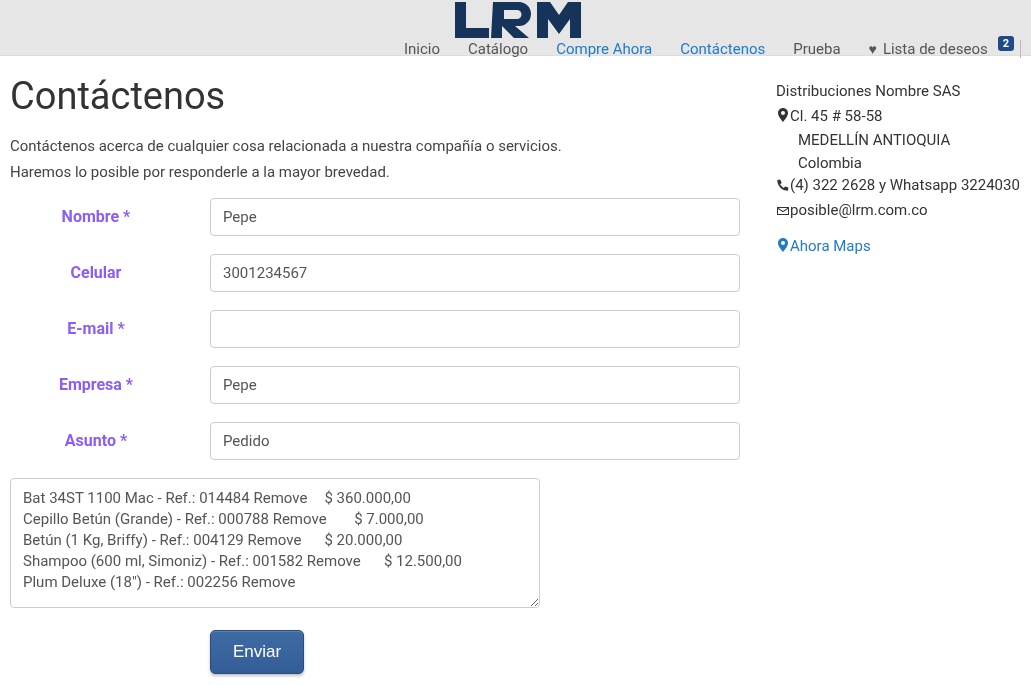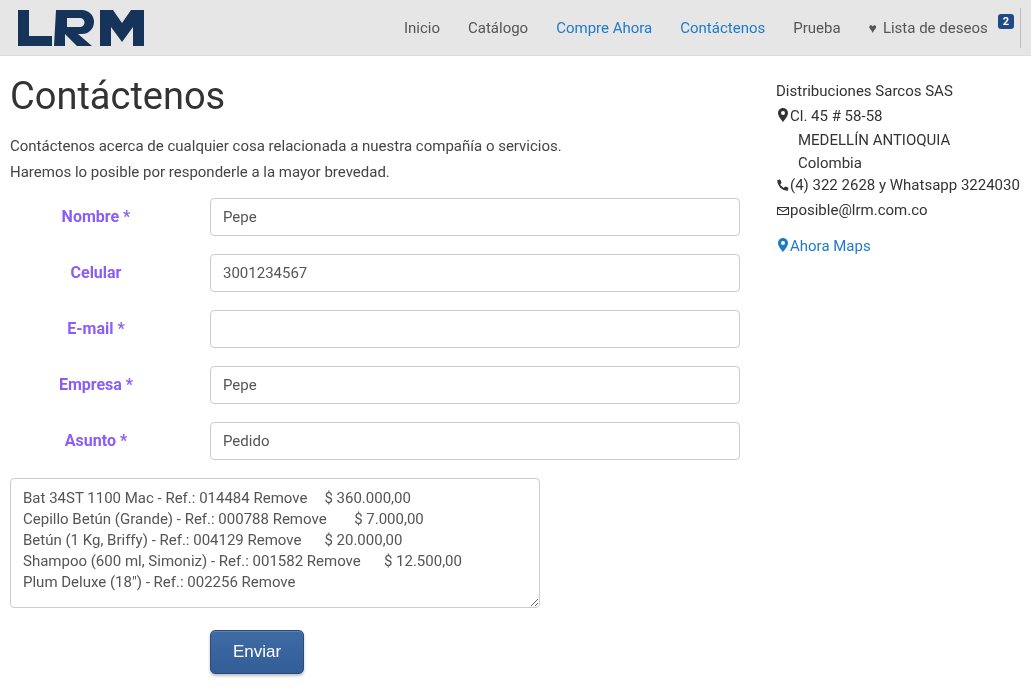--- a/index.html
+++ b/index.html
@@ -10,20 +10,21 @@
     width: 1031px;
   }
   .navbar {
     background: #e6e6e6;
     height: 56px;
     display: flex;
     align-items: center;
     padding: 0 10px;
     border-bottom: 1px solid #ddd;
     position: relative;
+    flex-direction: column;
   }
   .logo {
     font-weight: 900;
     font-size: 38px;
     color: #16345a;
     letter-spacing: -2px;
     padding-left: 8px;
   }
   .logo svg { display:block; }
   .nav-links {
@@ -218,21 +219,21 @@
 
     <div class="form-row">
       <div class="form-label"></div>
       <div class="form-control">
         <button class="btn-submit">Enviar</button>
       </div>
     </div>
   </div>
 
   <div class="right">
-    <div class="company">Distribuciones Sarcos SAS</div>
+    <div class="company">Distribuciones Nombre SAS</div>
     <div class="info-row">
       <div class="info-icon">
         <svg width="10" height="14" viewBox="0 0 10 14">
             <path fill="#333" d="M5 0C2.2 0 0 2.2 0 5c0 3.5 5 9 5 9s5-5.5 5-9C10 2.2 7.8 0 5 0zm0 7a2 2 0 1 1 0-4 2 2 0 0 1 0 4z"></path>
           </svg>
       </div>
       <div class="info-text">Cl. 45 # 58-58</div>
     </div>
     <div class="addr-indent">MEDELLÍN ANTIOQUIA</div>
     <div class="addr-indent">Colombia</div>

